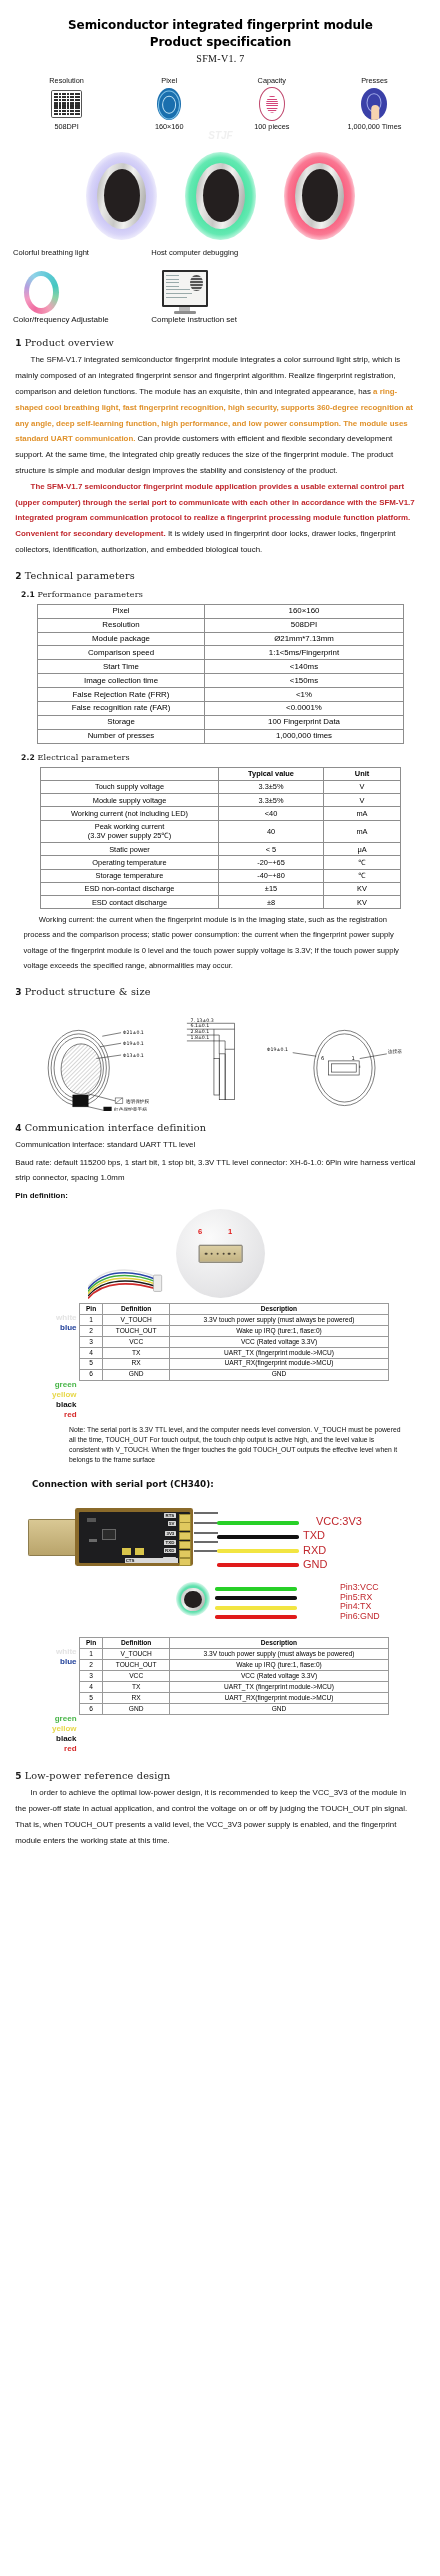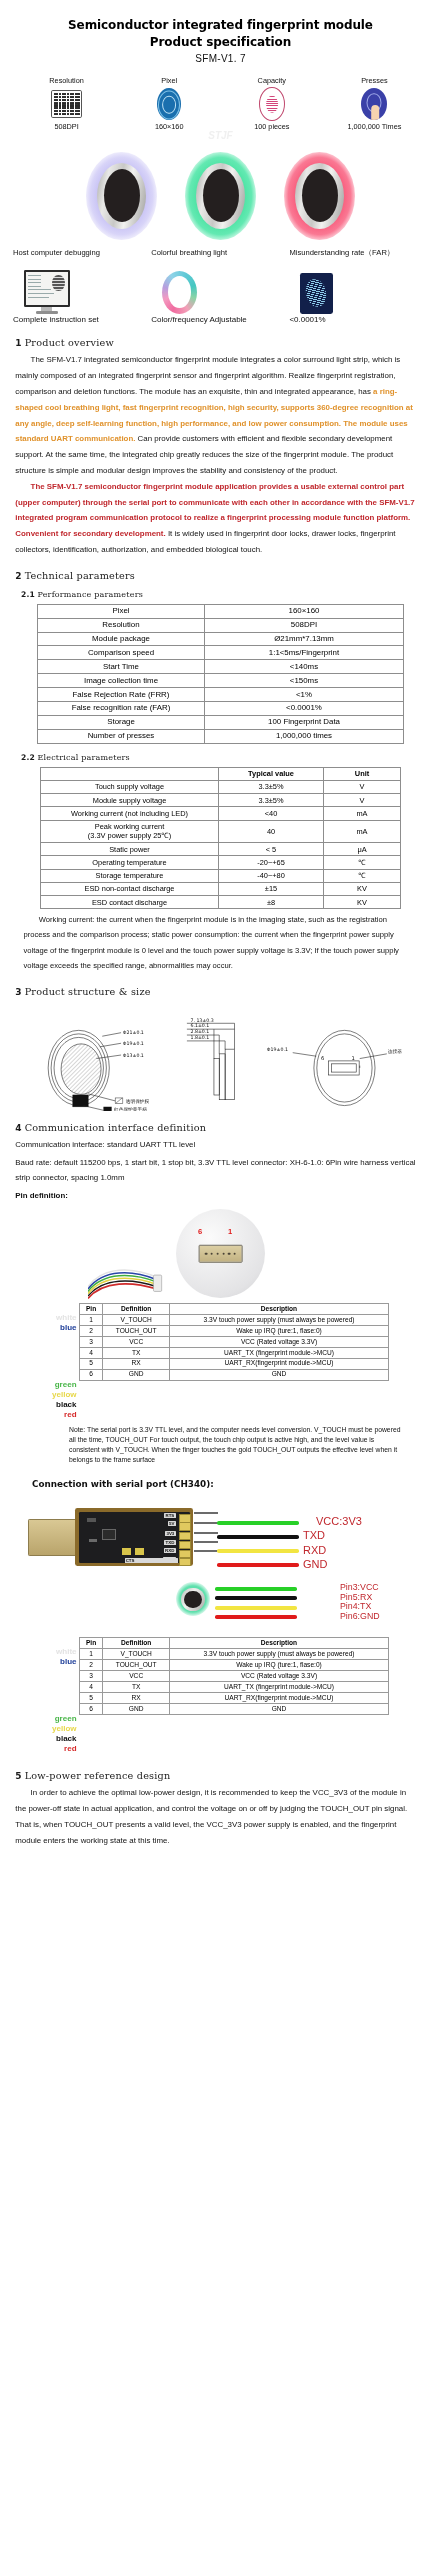--- a/index.html
+++ b/index.html
@@ -12,21 +12,21 @@
   .page{width:441px;position:relative;overflow:hidden;}
 
   
   .title-block{padding:16.5px 0 3.5px;text-align:center;}
   .title-main{
     font-family:"DejaVu Sans", sans-serif;
     font-weight:bold;font-size:12px;line-height:1.42;
     letter-spacing:-0.1px;color:#000;
   }
   .title-ver{
-    font-family:Liberation Sans, sans-serif;
+    font-family:Liberation Serif, serif;
     font-size:10px;letter-spacing:0.3px;margin-top:2.4px;color:#111;
   }
 
   
   .feat-row{display:flex;justify-content:center;align-items:flex-start;
             gap:4.7px;margin-top:9.4px;padding:0 17.6px;}
   .feat{flex:1;text-align:center;}
   .feat-label{font-size:7.3px;color:#111;line-height:1.15;margin-bottom:1.8px;}
   .feat-val{font-size:7.3px;color:#111;margin-top:1.2px;white-space:nowrap;}
   .feat-art{height:34px;display:flex;align-items:center;justify-content:center;}
@@ -331,56 +331,47 @@
       </div>
     <div class="mod pink">
         <div class="bezel">
           <div class="glass"></div>
         </div>
       </div>
   </div>
 
   <div class="feat2-row">
     <div class="feat2">
+      <div class="feat2-top">Colorful breathing light</div>
+      <div class="feat2-art">
+          <div class="ledring">
+            <i></i>
+          </div>
+        </div>
+      <div class="feat2-bot">Color/frequency Adjustable</div>
+    </div>
+    <div class="feat2">
       <div class="feat2-top">Host computer debugging</div>
       <div class="feat2-art">
         <div class="monitor">
           <div class="scr">
             <div class="ln" style="top:3.5px"></div>
               <div class="ln" style="top:7px"></div>
             <div class="ln" style="top:10.6px"></div>
               <div class="ln" style="top:14px"></div>
             <div class="ln" style="top:17.6px;width:23.5px"></div>
               <div class="ln" style="top:21px;width:26px"></div>
             <div class="ln" style="top:25px;width:21px"></div>
             <div class="fpimg"></div>
           </div>
           <div class="stand"></div>
             <div class="base"></div>
         </div>
       </div>
       <div class="feat2-bot">Complete instruction set</div>
-    </div>
-    <div class="feat2">
-      <div class="feat2-top">Colorful breathing light</div>
-      <div class="feat2-art">
-          <div class="ledring">
-            <i></i>
-          </div>
-        </div>
-      <div class="feat2-bot">Color/frequency Adjustable</div>
-    </div>
-    <div class="feat2">
-      <div class="feat2-top">Misunderstanding rate（FAR）</div>
-      <div class="feat2-art">
-          <div class="farimg">
-            <i></i>
-          </div>
-        </div>
-      <div class="feat2-bot">&lt;0.0001%</div>
     </div>
   </div>
 
   <div class="sec-h">
     <b>1</b><span>Product overview</span>
   </div>
   <div class="para">
     <span class="ind"></span><span>The SFM-V1.7 integrated semiconductor fingerprint module integrates a color surround light strip, which is mainly composed of an integrated fingerprint sensor and fingerprint algorithm. Realize fingerprint registration, comparison and deletion functions. The module has an exquisite, thin and integrated appearance, has </span><span class="orange">a ring-shaped cool breathing light, fast fingerprint recognition, high security, supports 360-degree recognition at any angle, deep self-learning function, high performance, and low power consumption. The module uses standard UART communication.</span><span> Can provide customers with efficient and flexible secondary development support. At the same time, the integrated chip greatly reduces the size of the fingerprint module. The product structure is simple and modular design improves the stability and consistency of the product.</span>
   </div>
   <div class="para">

